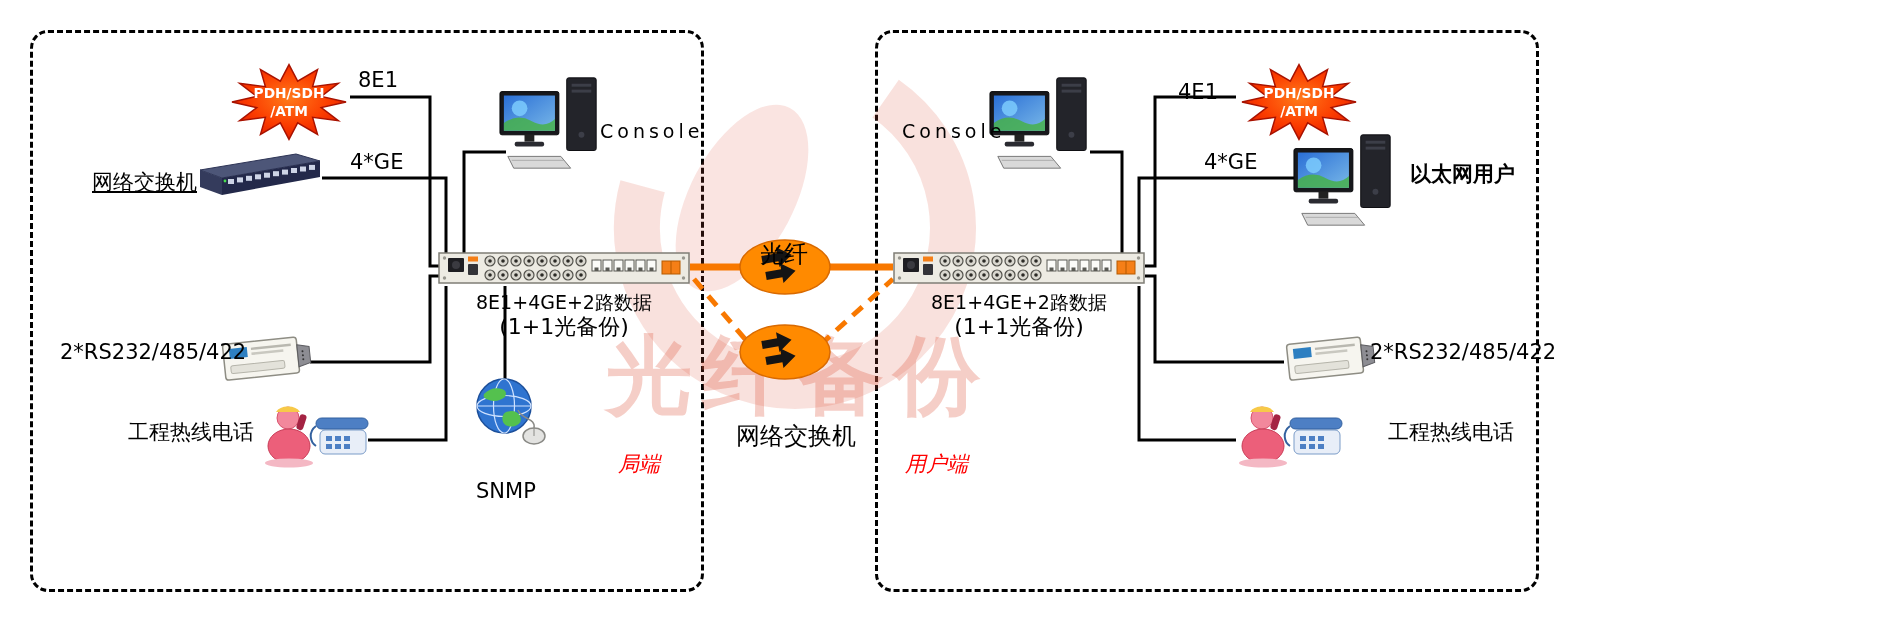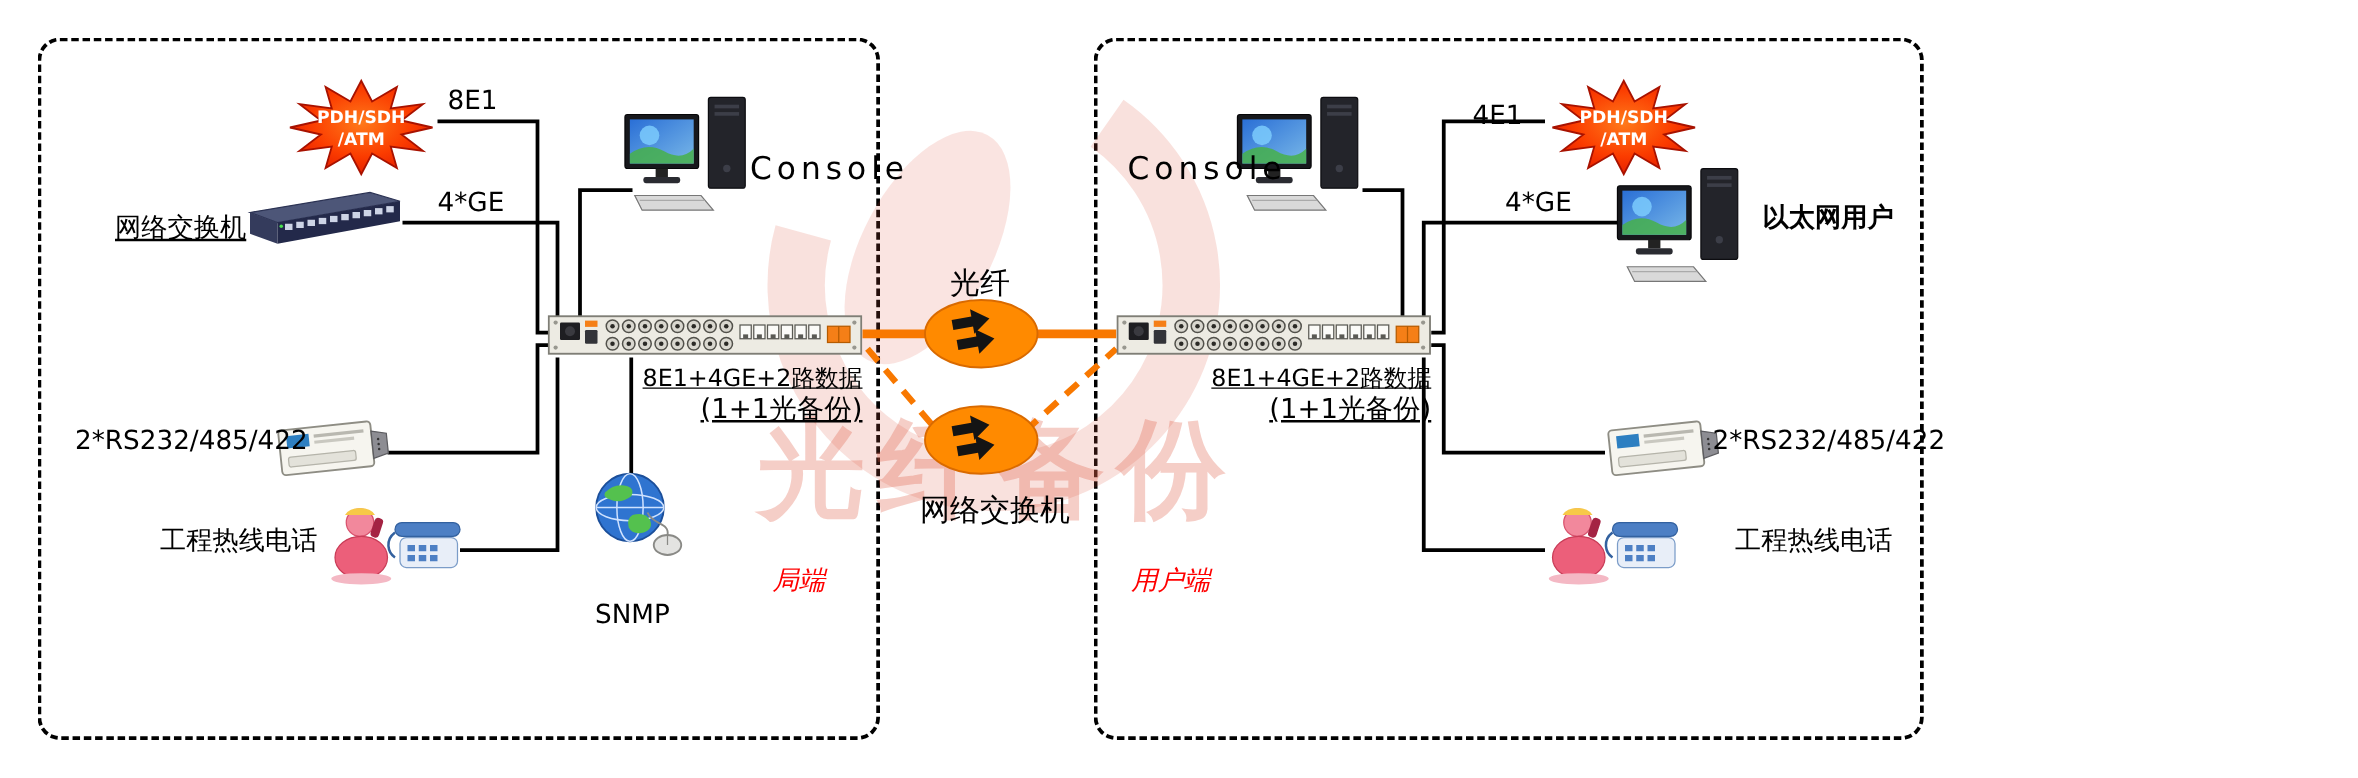--- a/index.html
+++ b/index.html
@@ -1,24 +1,24 @@
 <!DOCTYPE html>
 <html><head>
 <meta charset="utf-8">
 <style>
   html,body{margin:0;padding:0;background:#fff;}
   .canvas{position:relative;width:1886px;height:622px;background:#ffffff;overflow:hidden;
           font-family:"DejaVu Sans","Liberation Sans",sans-serif;color:#000;}
   .dashed-box{position:absolute;border:3px dashed #000;border-radius:18px;background:transparent;}
   .lbl{position:absolute;font-size:21px;white-space:nowrap;z-index:5;}
-  .lbl-console{font-size:25px;letter-spacing:4px;}
-  .devlbl{position:absolute;width:252px;text-align:right;font-size:19px;z-index:5;white-space:nowrap;text-decoration:underline;}
+  .lbl-console{font-size:19px;letter-spacing:4px;}
+  .devlbl{position:absolute;width:252px;text-align:center;font-size:19px;z-index:5;white-space:nowrap;}
   .devlbl2{font-size:22px;}
   .region{color:#ff0000;font-size:21px;z-index:5;font-style:italic;}
-  .center-lbl{font-size:24px;z-index:6;}
+  .center-lbl{font-size:24px;z-index:6;margin-top:28px;}
   .wm-cn{position:absolute;font-size:86px;font-weight:bold;letter-spacing:10px;color:rgba(222,92,68,0.30);z-index:1;white-space:nowrap;}
   .wm-en{position:absolute;font-size:30px;letter-spacing:13px;color:rgba(235,152,130,0.55);z-index:1;white-space:nowrap;}
   .burst-text{fill:#ffffff;font-size:14px;font-weight:bold;text-anchor:middle;font-family:"DejaVu Sans","Liberation Sans",sans-serif;}
   svg.device{position:absolute;z-index:4;}
   svg.overlay{position:absolute;left:0;top:0;z-index:2;}
   svg.watermark{position:absolute;left:0;top:0;z-index:1;}
 </style>
 </head>
 <body>
 

